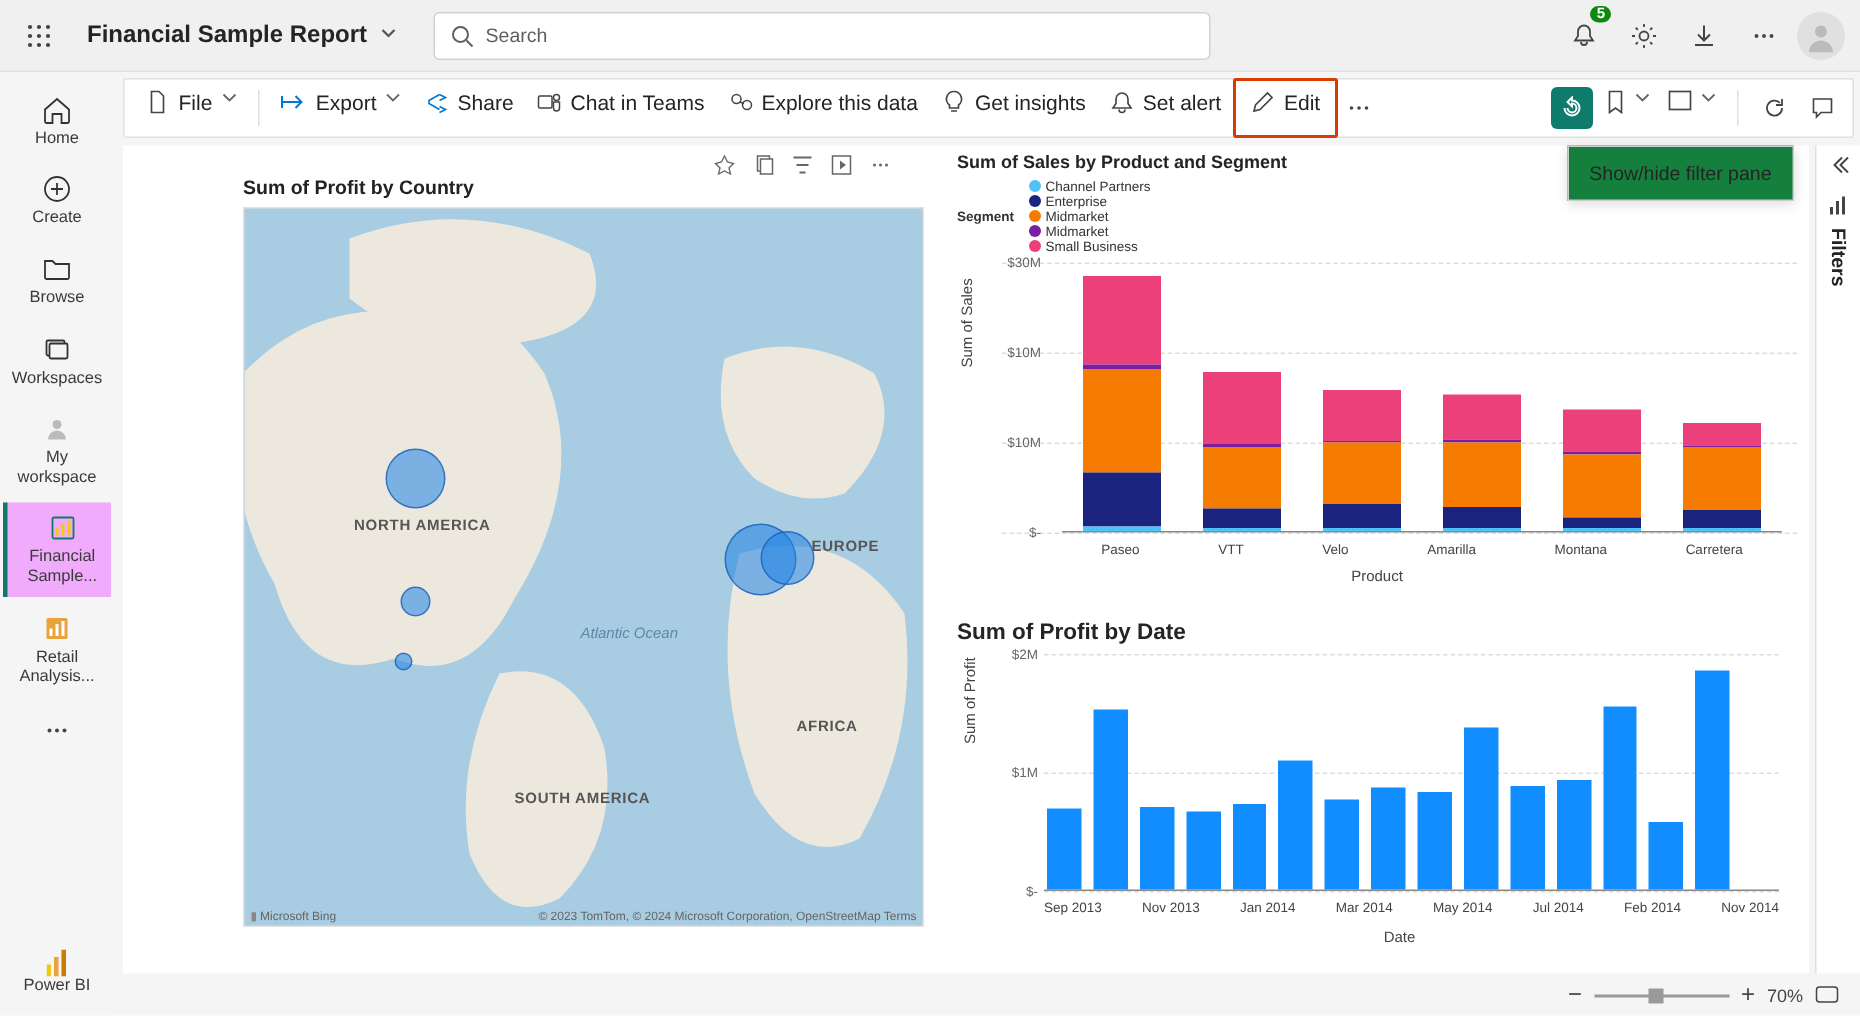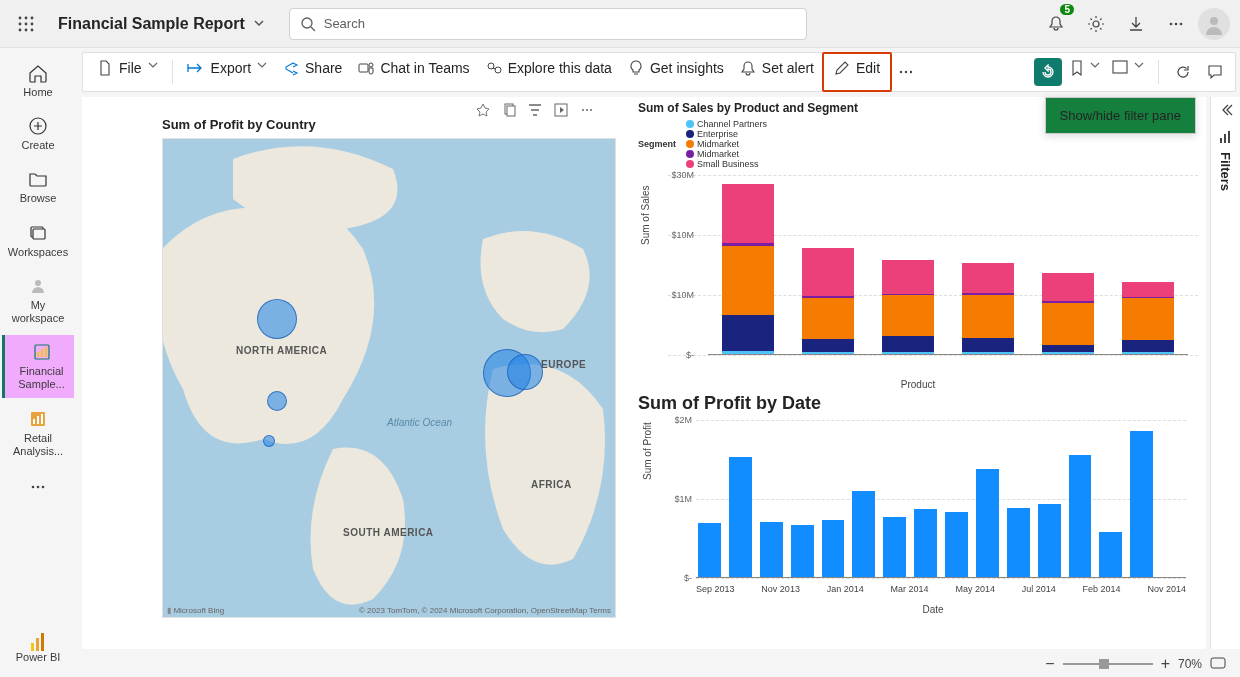--- a/index.html
+++ b/index.html
@@ -461,26 +461,34 @@
             <div class="seg" style="background: rgb(236, 64, 122); height: 28.2857px;"></div>
           </div>
           <div class="barcol">
             <div class="seg" style="background: rgb(79, 195, 247); height: 1.54286px;"></div>
             <div class="seg" style="background: rgb(26, 35, 126); height: 12.8571px;"></div>
             <div class="seg" style="background: rgb(245, 124, 0); height: 41.1429px;"></div>
             <div class="seg" style="background: rgb(123, 31, 162); height: 1.54286px;"></div>
             <div class="seg" style="background: rgb(236, 64, 122); height: 15.4286px;"></div>
           </div>
         </div>
+      <div class="xlabels" id="xlab0">
+          <span>Paseo</span>
+          <span>VTT</span>
+          <span>Velo</span>
+          <span>Amarilla</span>
+          <span>Montana</span>
+          <span>Carretera</span>
+        </div>
     </div>
     <div class="xaxis-title">Product</div>
   </div>
 
   <div class="colchart">
-    <div class="chart-title" style="font-size:18px;">Sum of Profit by Date</div>
+    <div class="chart-title" style="font-size:15px;margin-top:20px;">Sum of Profit by Date</div>
     <div class="colplot">
       <div class="ytitle" style="left:-30px;">Sum of Profit</div>
       <div id="ygrid1">
           <div class="ygrid" style="top: 158px; left: 24px; right: 6px;"></div>
           <div class="ytick" style="top: 158px; right: 500px;">$-</div>
           <div class="ygrid" style="top: 79px; left: 24px; right: 6px;"></div>
           <div class="ytick" style="top: 79px; right: 500px;">$1M</div>
           <div class="ygrid" style="top: 0px; left: 24px; right: 6px;"></div>
           <div class="ytick" style="top: 0px; right: 500px;">$2M</div>
         </div>

